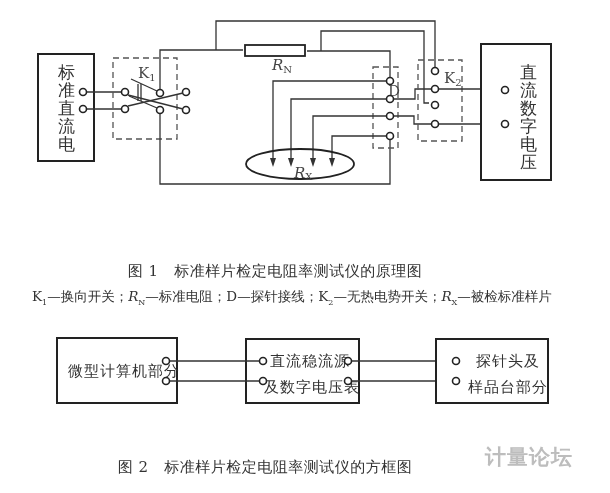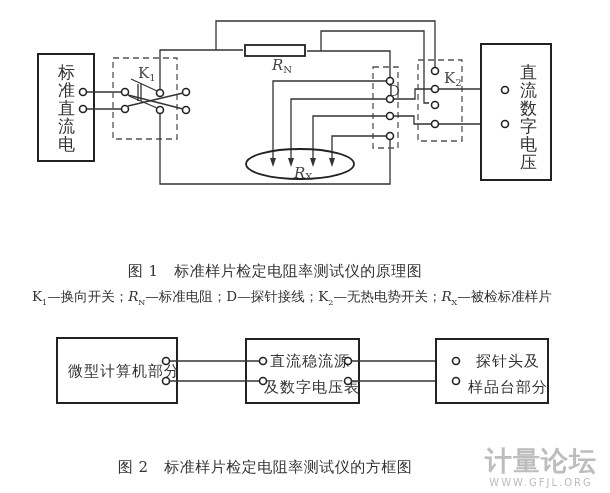--- a/index.html
+++ b/index.html
@@ -14,21 +14,21 @@
     .lbl { font-size: 15px; fill: #444; font-style: italic; font-family: "DejaVu Serif", serif; }
     .lbl-n { font-size: 15px; fill: #444; font-family: "DejaVu Serif", serif; }
     .sub { font-size: 10px; }
     .caption { position: absolute; left: 0; width: 550px; text-align: center;
                font-size: 15px; color: #333; letter-spacing: 0.5px; }
     .legend { position: absolute; left: 32px; top: 288px; font-size: 13.5px; color: #333; white-space: nowrap; }
     .legend i { font-style: italic; }
     .legend sub { font-size: 8px; }
     .btext { font-size: 15px; fill: #333; letter-spacing: 1px; }
     .wm { position: absolute; left: 485px; top: 443px; text-align: center; color: #bdbdbd; font-family: "DejaVu Sans", sans-serif; }
-    .wm .big { font-size: 27px; font-weight: bold; letter-spacing: 1px; }
+    .wm .big { font-size: 21px; font-weight: bold; letter-spacing: 1px; }
     .wm .small { font-size: 10px; letter-spacing: 2px; margin-top: -2px; }
   </style>
 </head>
 <body>
 
 <svg width="610" height="493" viewBox="0 0 610 493">
 
   <rect class="box" x="38" y="54" width="56" height="107"></rect>
   <g>
     <text class="vtext" id="src-t0" x="58" y="78">标</text>
@@ -139,14 +139,13 @@
     <text class="btext" x="468" y="392" id="b2-l1">样品台部分</text>
   </g>
 </svg>
 
 <div class="caption" style="top:262px;">图 1　标准样片检定电阻率测试仪的原理图</div>
 <div class="legend" id="legend"><span><span>K</span><sub>1</sub>—换向开关；</span><span><i>R</i><sub>N</sub>—标准电阻；</span><span><span>D</span>—探针接线；</span><span><span>K</span><sub>2</sub>—无热电势开关；</span><span><i>R</i><sub>X</sub>—被检标准样片</span></div>
 <div class="caption" style="top:458px; width:500px; left:15px;">图 2　标准样片检定电阻率测试仪的方框图</div>
 
 <div class="wm">
   <div class="big">计量论坛</div>
-  <div class="small">WWW.GFJL.ORG</div>
 </div>
 
 </body></html>

